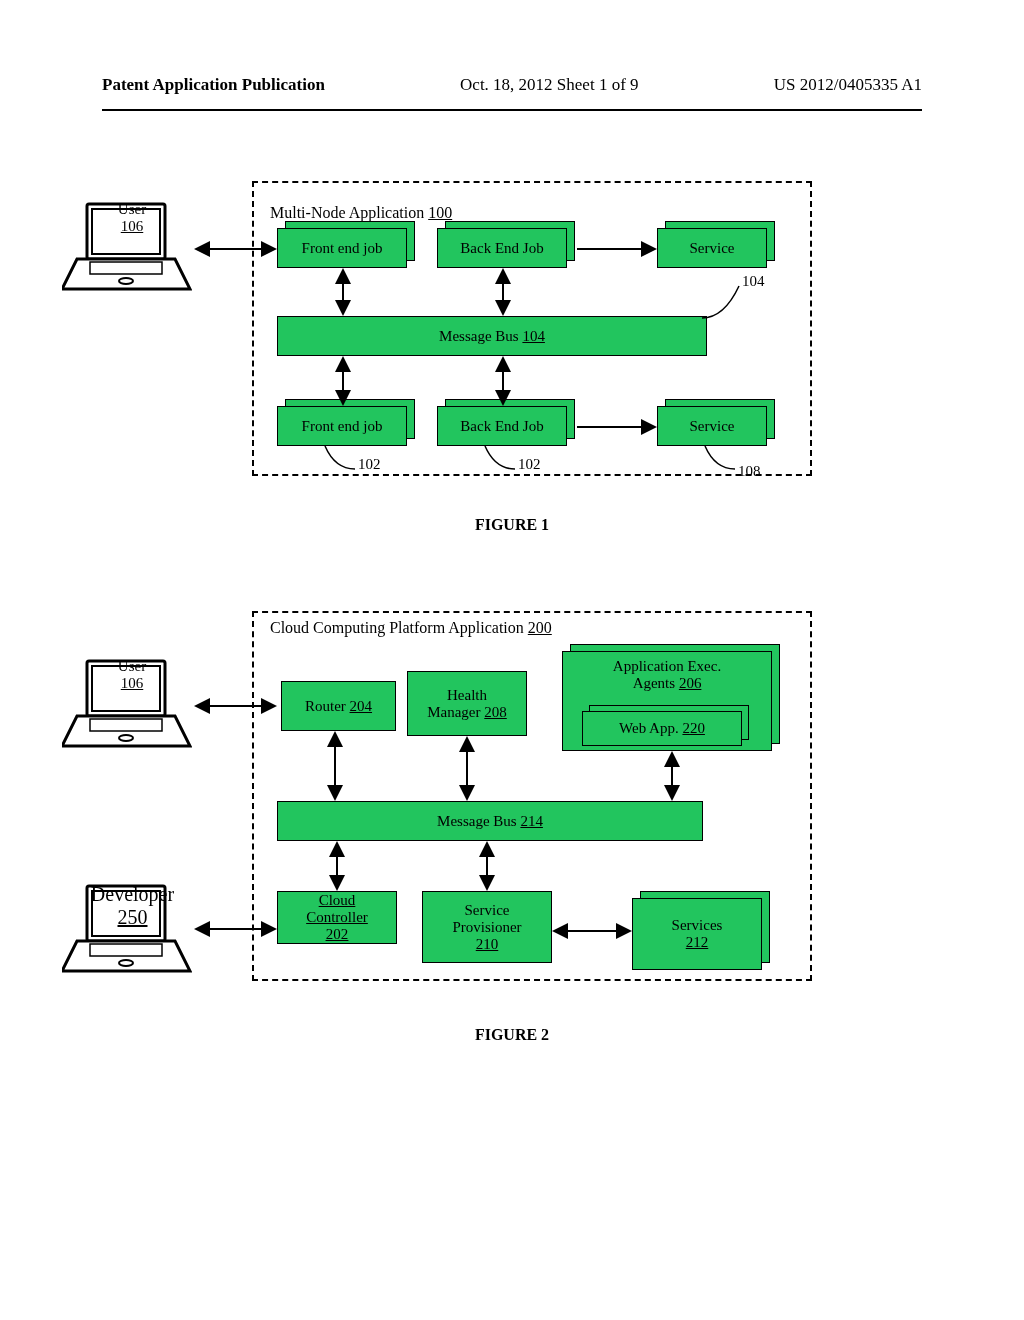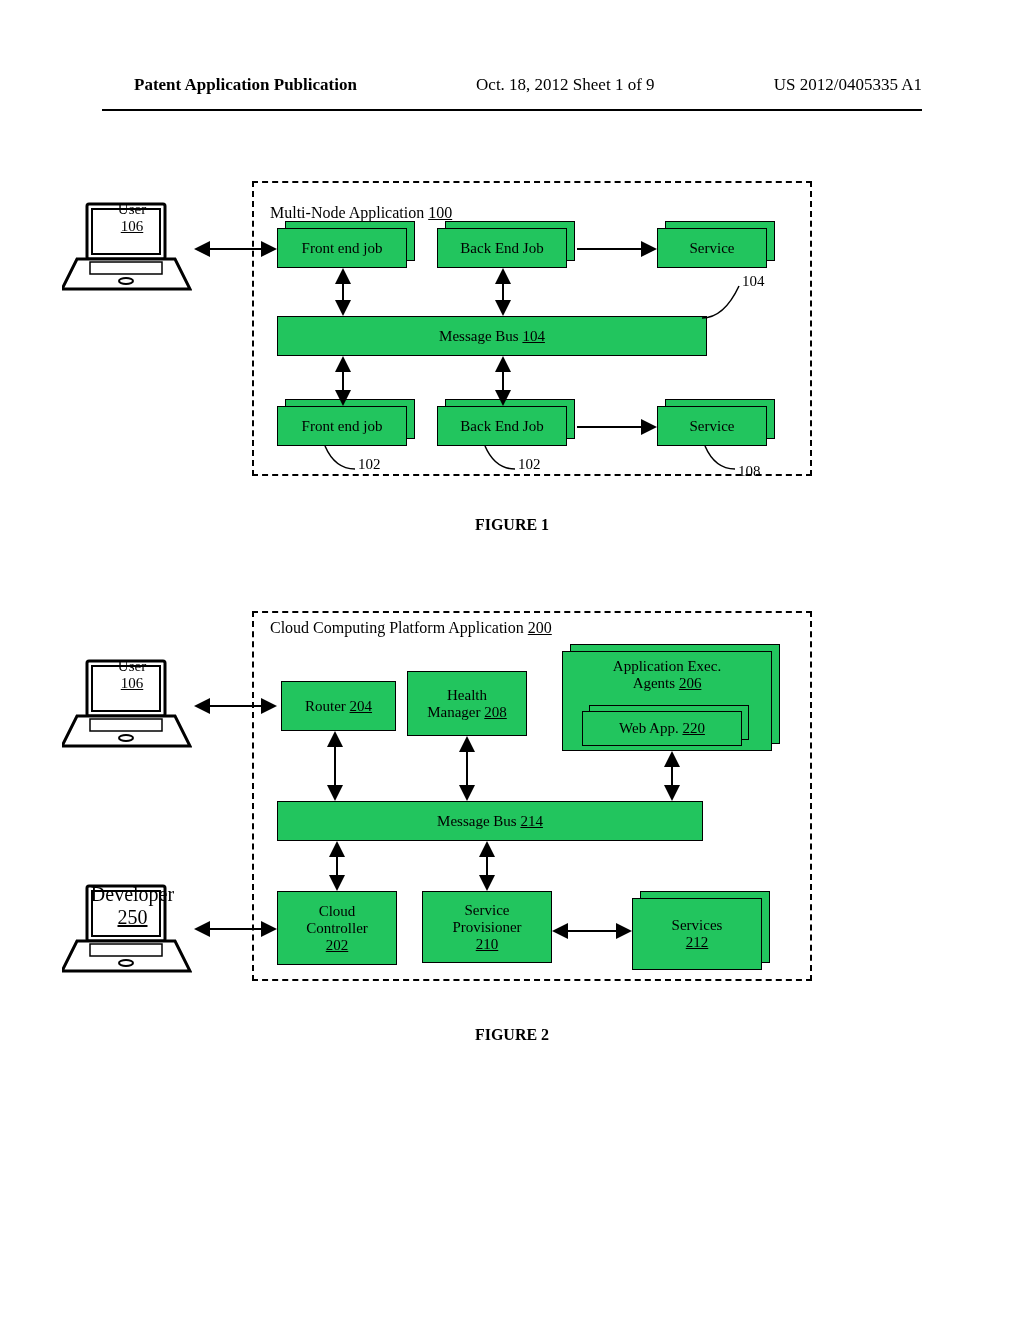--- a/index.html
+++ b/index.html
@@ -16,21 +16,21 @@
     box-sizing: border-box;
     padding-top: 75px;
   }
   .header {
     display: flex;
     width: 820px;
     margin: 0 auto 14px;
     font-size: 17px;
     justify-content: space-between;
   }
-  .header .left { font-weight: bold; margin-left: 32px; }
+  .header .left { font-weight: bold; }
   .hr {
     width: 820px;
     margin: 0 auto;
     border-top: 2px solid #000;
   }
   .figarea {
     position: relative;
     width: 820px;
     margin: 0 auto;
   }
@@ -264,21 +264,21 @@
     </div>
     <div class="abs box" style="left:487px; top:94px; width:160px; height:35px;"></div>
     <div class="abs box" style="left:480px; top:100px; width:160px; height:35px;">
       <div><span>Web App. </span><span class="ul">220</span></div>
     </div>
 
     <div class="abs box" style="left:175px; top:190px; width:426px; height:40px;">
       <div><span>Message Bus </span><span class="ul">214</span></div>
     </div>
 
-    <div class="abs box" style="left:175px; top:280px; width:120px; height:74px;">
+    <div class="abs box" style="left:175px; top:280px; width:120px; height:53px;text-decoration:underline;">
       <div>Cloud</div>
       <div>Controller</div>
       <div class="ul">202</div>
     </div>
 
     <div class="abs box" style="left:320px; top:280px; width:130px; height:72px;">
       <div>Service</div>
       <div>Provisioner</div>
       <div class="ul">210</div>
     </div>

